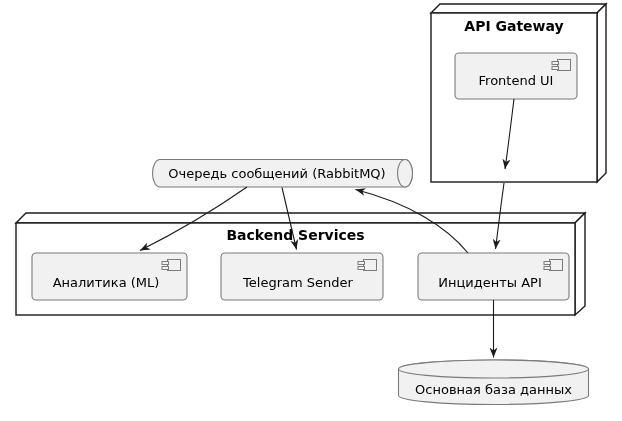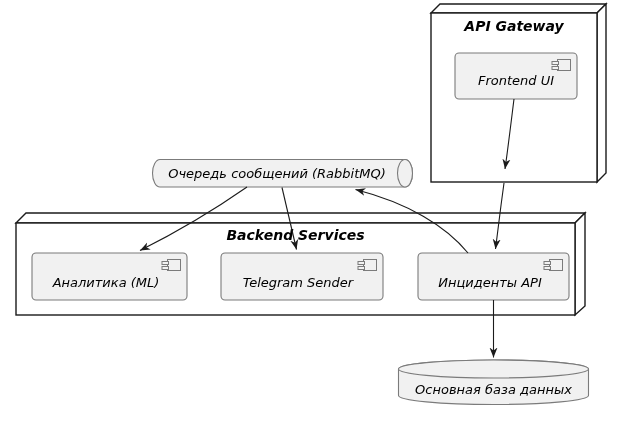--- a/index.html
+++ b/index.html
@@ -11,21 +11,20 @@
     --text-color: #000000;
     --background: #ffffff;
   }
   html, body { margin: 0; padding: 0; }
   body { background: var(--background); }
   .canvas-wrap {
     width: 622px; height: 421px;
     background: var(--background);
     position: relative;
     overflow: hidden;
-    font-style: italic;
   }
   svg text {
     font-family: "DejaVu Sans", "Liberation Sans", sans-serif;
     fill: var(--text-color);
   }
   .node-face {
     fill: var(--node-fill);
     stroke: var(--node-border);
     stroke-width: 1.4;
     stroke-linejoin: miter;

